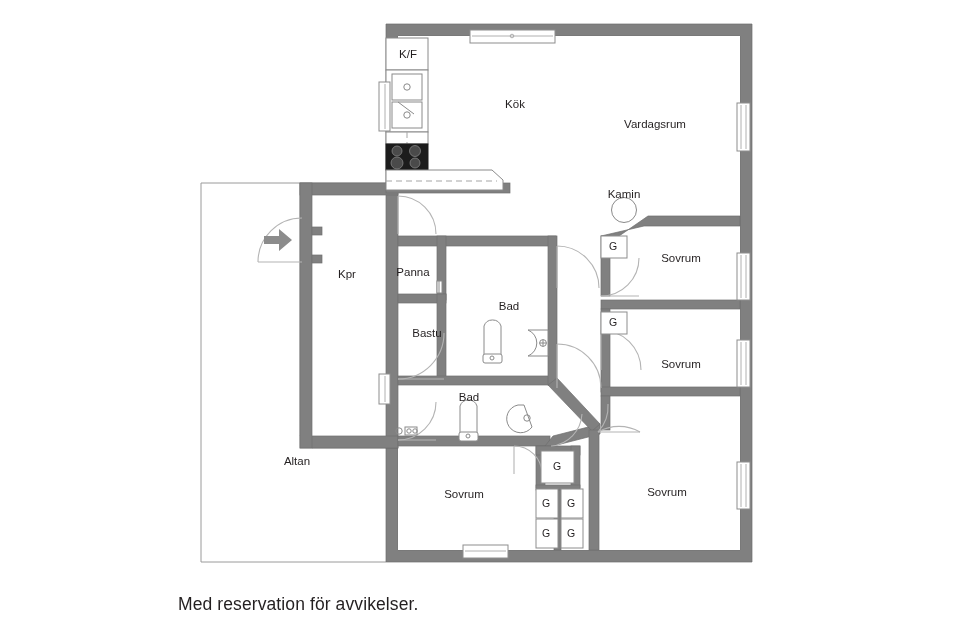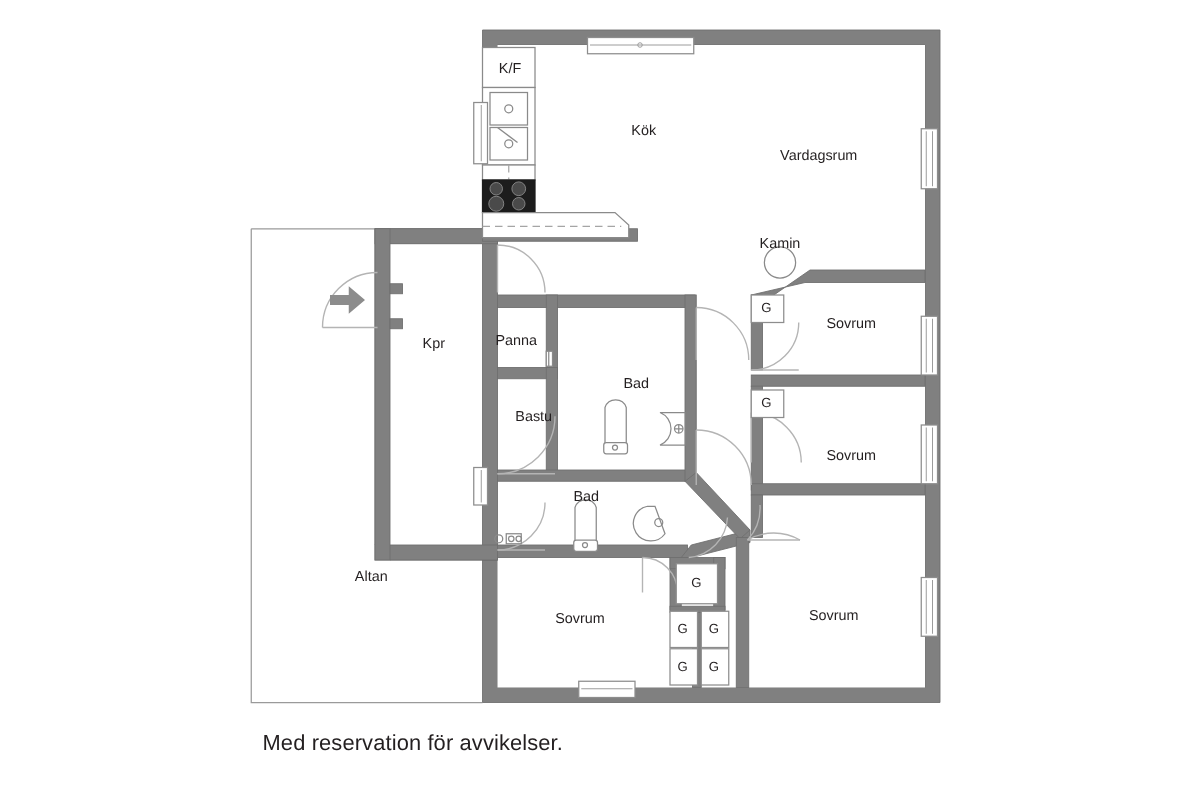--- a/index.html
+++ b/index.html
@@ -7,22 +7,22 @@
        font-family:"Liberation Sans","DejaVu Sans",sans-serif;color:#231f20;}
   #plan-root{position:relative;width:960px;height:640px;background:#fff;}
   svg#floorplan{position:absolute;left:0;top:0;width:960px;height:640px;display:block;}
   .room-label{font-family:"Liberation Sans","DejaVu Sans",sans-serif;
               font-size:11.5px;fill:#231f20;text-anchor:middle;dominant-baseline:middle;}
   .closet-label{font-family:"Liberation Sans","DejaVu Sans",sans-serif;
               font-size:10.5px;fill:#231f20;text-anchor:middle;dominant-baseline:middle;}
   .kf-label{font-family:"Liberation Sans","DejaVu Sans",sans-serif;
               font-size:11.5px;fill:#231f20;text-anchor:middle;dominant-baseline:middle;}
   .footer-row{position:absolute;left:0;bottom:0;width:960px;height:74px;}
-  .disclaimer{position:absolute;left:178px;top:18px;font-size:17.5px;color:#231f20;
-              letter-spacing:.1px;white-space:nowrap;margin-left:32px;}
+  .disclaimer{position:absolute;left:178px;top:28px;font-size:17.5px;color:#231f20;
+              letter-spacing:.1px;white-space:nowrap;}
   .brand{position:absolute;left:626px;top:12px;font-size:20px;color:#231f20;
          letter-spacing:.4px;white-space:nowrap;}
   .brand .c-mark{font-size:17px;}
 </style>
 </head>
 <body>
 
 <div id="plan-root">
 
   <svg id="floorplan" viewBox="0 0 960 640">

